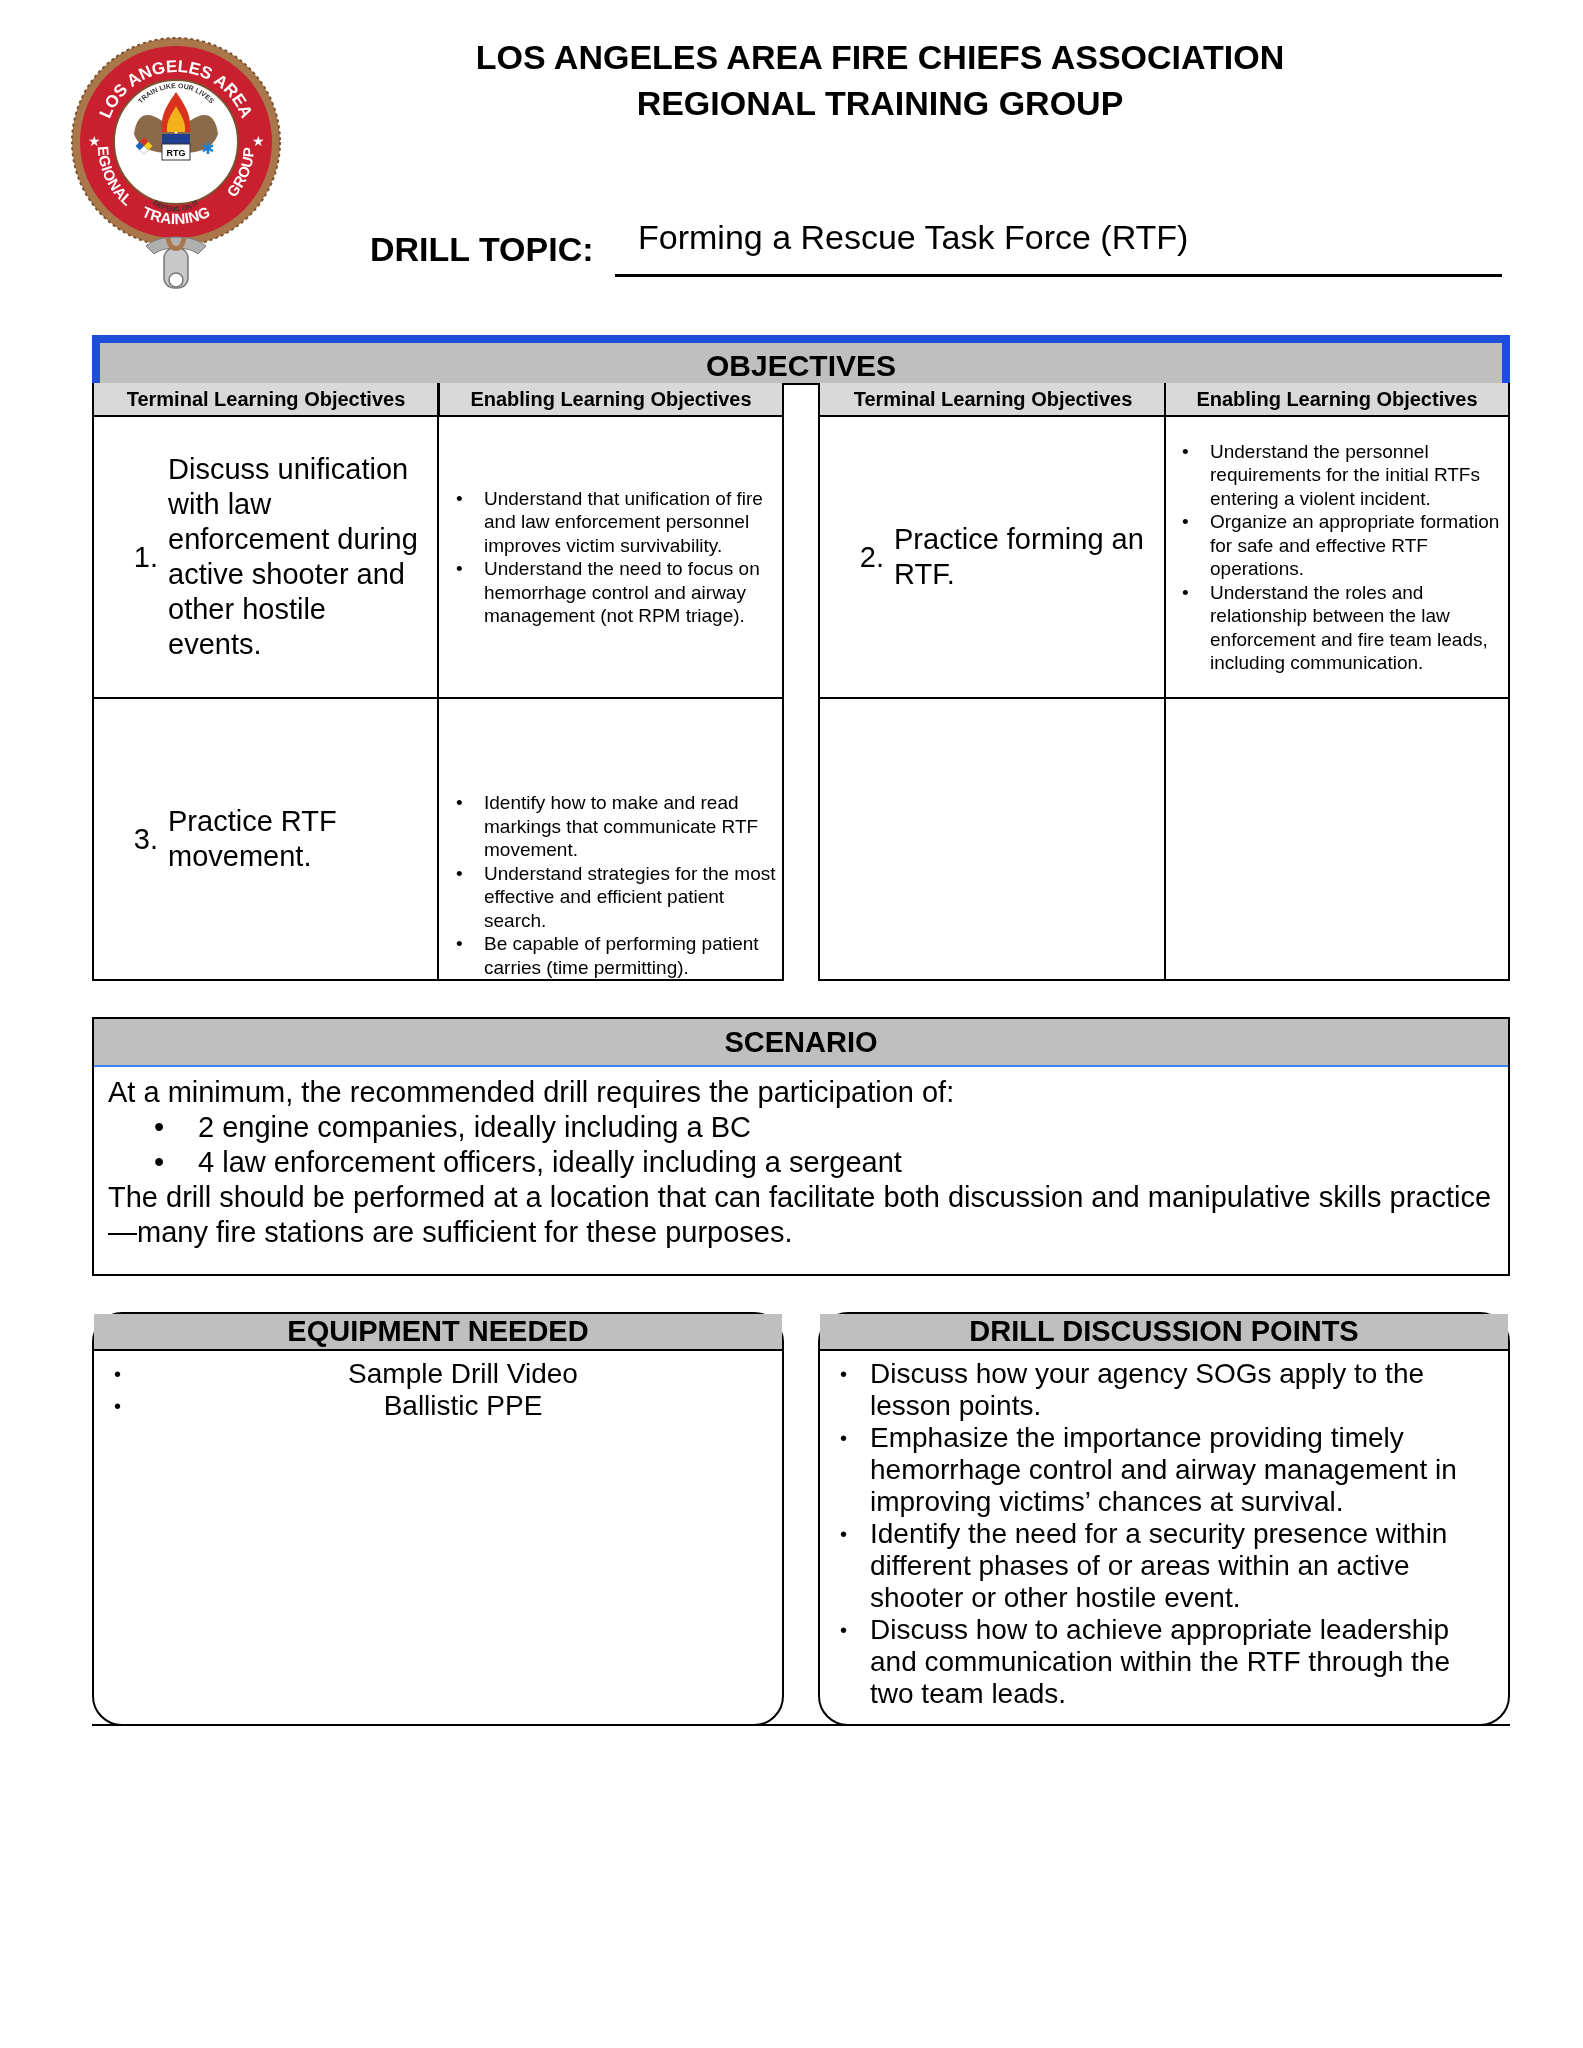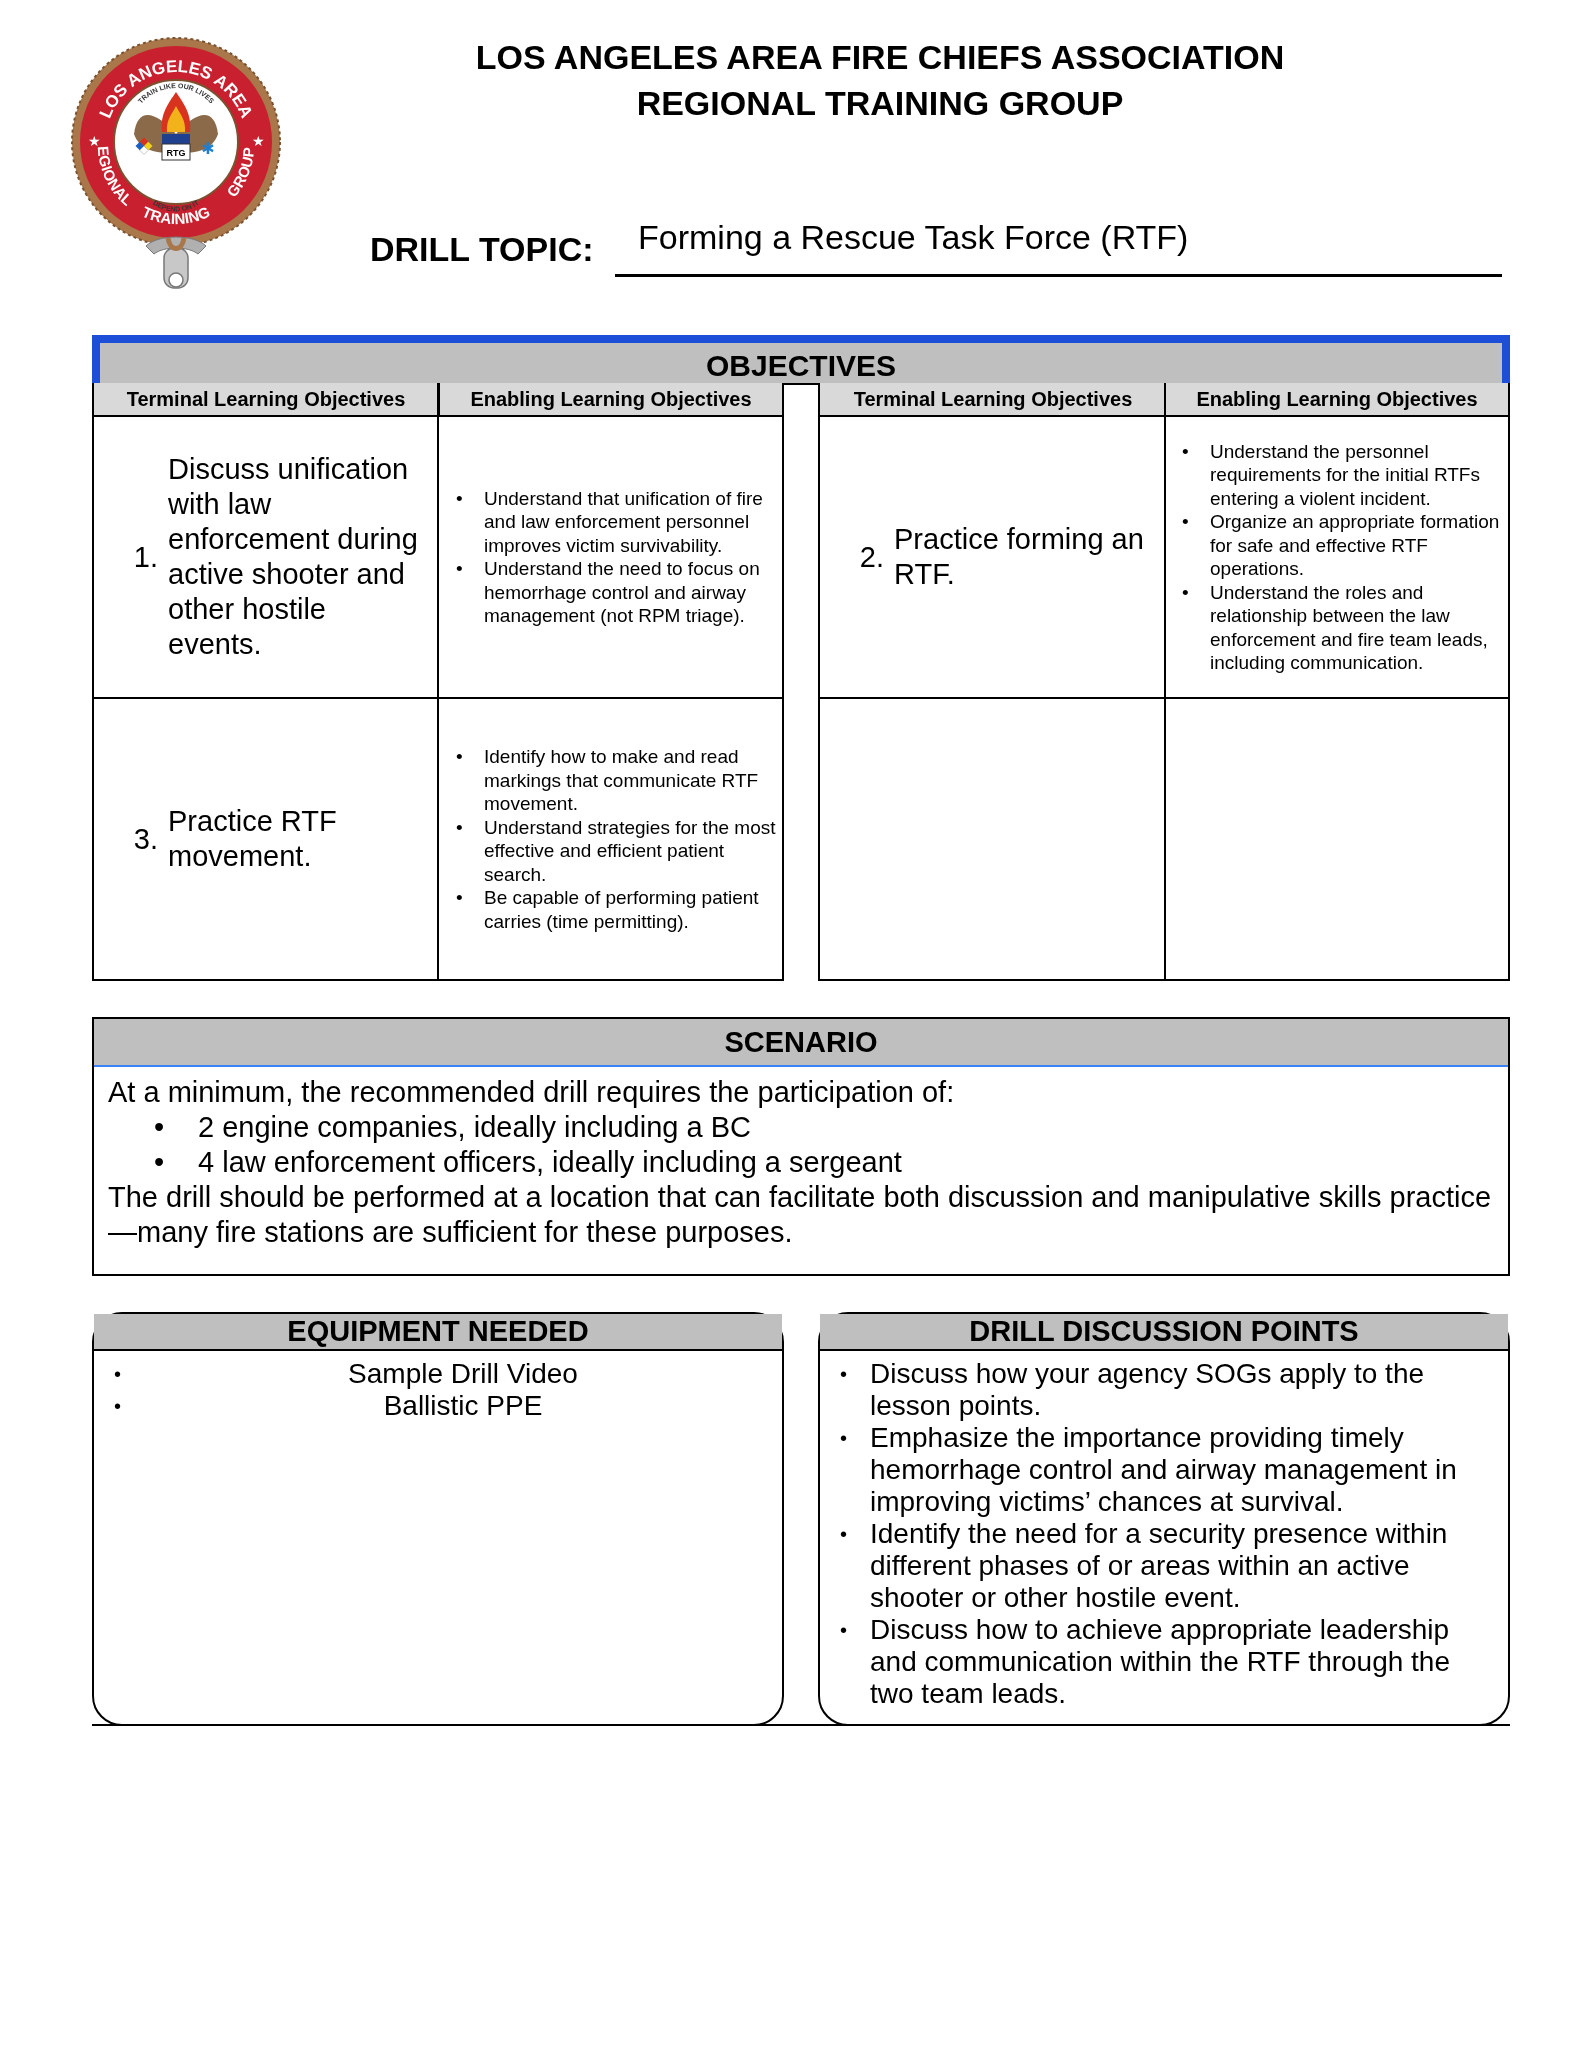--- a/index.html
+++ b/index.html
@@ -195,21 +195,21 @@
     <li>Understand the personnel requirements for the initial RTFs entering a violent incident.</li>
     <li>Organize an appropriate formation for safe and effective RTF operations.</li>
     <li>Understand the roles and relationship between the law enforcement and fire team leads, including communication.</li>
   </ul>
 </div>
 
 <div class="abs cell tlo" style="left:94px;top:699px;width:343px;height:280px;padding:0 14px 0 80px;">
   <span class="num" style="margin-left:-56px;">3.</span>
   <span class="txt">Practice RTF movement.</span>
 </div>
-<div class="abs cell elo" style="left:440px;top:699px;width:342px;height:280px;padding:0 6px 0 0;">
+<div class="abs cell elo" style="left:440px;top:699px;width:342px;height:280px;padding:0 6px 0 0;align-items:flex-end;">
   <ul>
     <li>Identify how to make and read markings that communicate RTF movement.</li>
     <li>Understand strategies for the most effective and efficient patient search.</li>
     <li>Be capable of performing patient carries (time permitting).</li>
   </ul>
 </div>
 
 <div class="abs cell" style="left:820px;top:699px;width:344px;height:280px;"></div>
 <div class="abs cell" style="left:1166px;top:699px;width:342px;height:280px;"></div>
 

